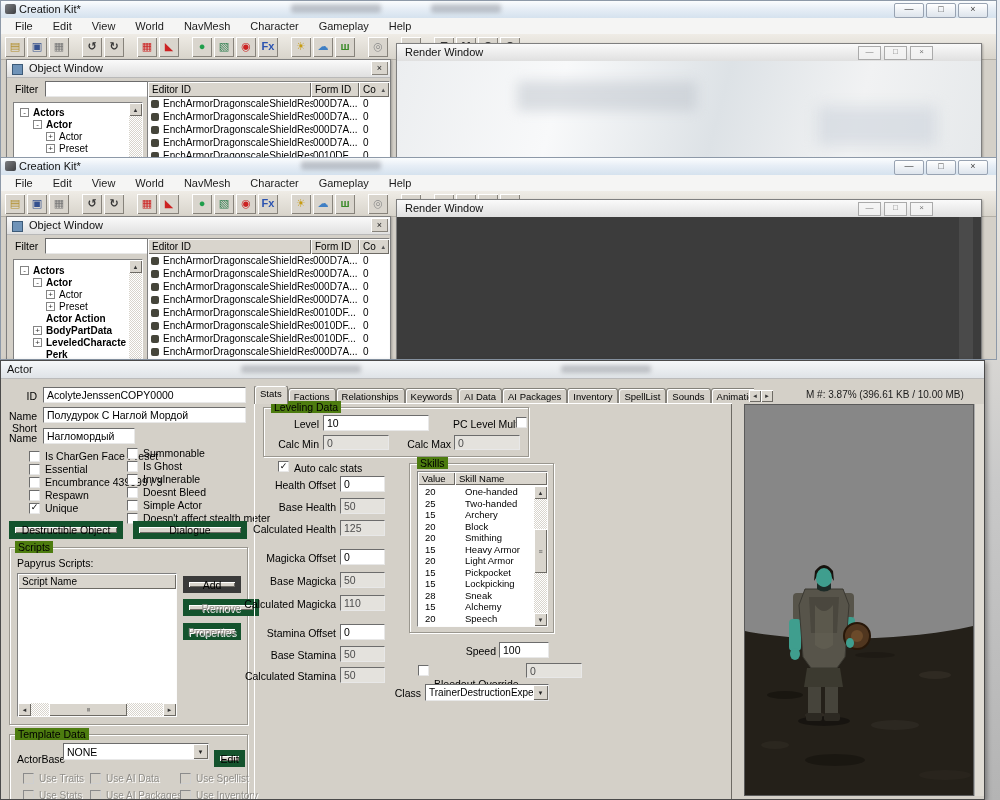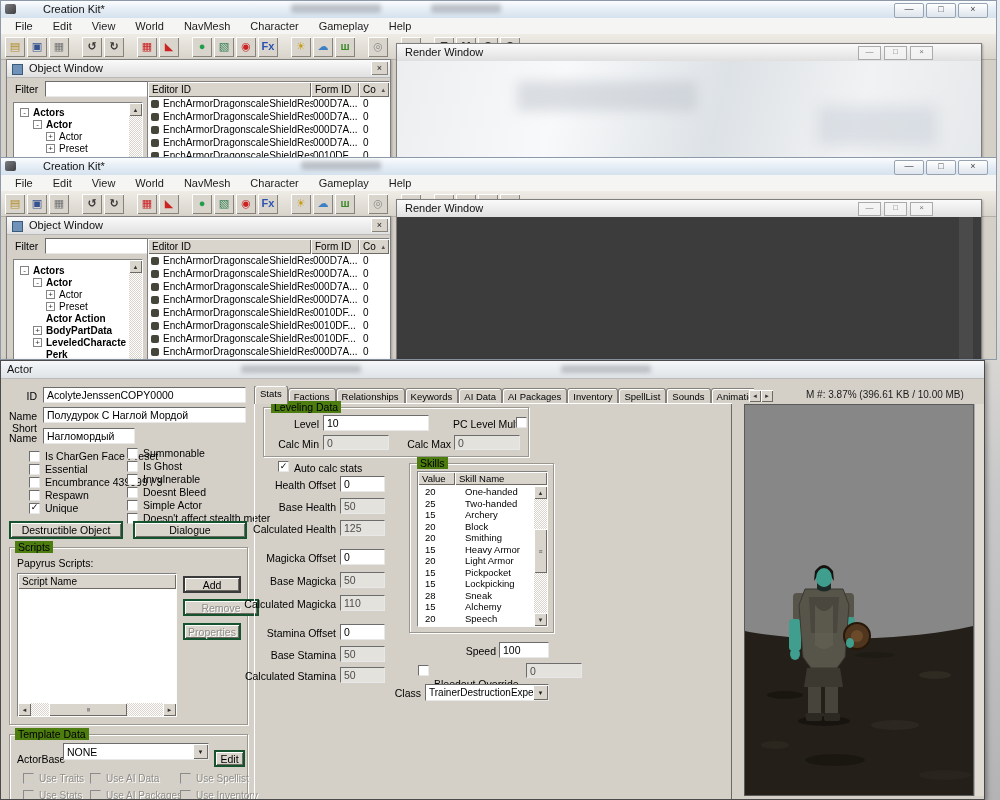--- a/index.html
+++ b/index.html
@@ -4,21 +4,21 @@
 <style>
   html,body{margin:0;padding:0;}
   body{width:1000px;height:800px;overflow:hidden;position:relative;
        font-family:"Liberation Sans","DejaVu Sans",sans-serif;font-size:11px;color:#000;
        background:linear-gradient(180deg,#e9edf3 0%,#e6e3dd 30%,#c9c9c9 60%,#b4b4b4 100%);}
   .ab{position:absolute;}
   .nosel{user-select:none;}
   
   .ckwin{background:#d4d0c8;border:1px solid #8d99a8;box-sizing:border-box;overflow:hidden;}
   .titlebar{left:0;top:0;right:0;height:17px;background:linear-gradient(180deg,#fbfdfe 0%,#e7eef6 45%,#d5e2ee 100%);border-bottom:1px solid #c2cdd9;}
-  .apptitle{left:18px;top:2px;font-size:11px;color:#111;margin-left:24px;}
+  .apptitle{left:18px;top:2px;font-size:11px;color:#111;}
   .appicon{left:4px;top:3px;width:11px;height:10px;background:linear-gradient(135deg,#7d7f83,#3c3e42);border-radius:2px;}
   .smudge{background:rgba(110,112,120,.35);filter:blur(2px);border-radius:3px;}
   .capbtns{top:2px;height:13px;display:flex;gap:2px;}
   .capbtn{width:28px;height:13px;background:linear-gradient(#ffffff,#dde4ec);border:1px solid #98a3b2;border-radius:2px;
           font-size:9px;line-height:11px;text-align:center;color:#444;}
   .menubar{left:0;right:0;height:16px;background:#f5f5f4;border-bottom:1px solid #e3e3e0;display:flex;align-items:center;padding-left:4px;}
   .menuitem{padding:0 10px;font-size:11px;color:#1c1c1c;}
   .toolbar{left:0;right:0;height:25px;background:linear-gradient(180deg,#efece6,#d8d4cb);border-bottom:1px solid #b3afa6;display:flex;align-items:center;padding-left:4px;}
   .tbtn{width:20px;height:20px;margin-right:2px;background:#d9d5cd;box-shadow:inset 1px 1px 0 #fff,inset -1px -1px 0 #87837b;
         display:flex;align-items:center;justify-content:center;font-size:11px;font-weight:bold;}
@@ -30,21 +30,21 @@
   .childtitle{left:22px;top:2px;font-size:11px;color:#111;}
   .childicon{left:5px;top:4px;width:9px;height:9px;background:#6f93b8;border:1px solid #3c5a78;}
   .childclose{top:1px;right:2px;width:17px;height:14px;background:#d9d5cd;box-shadow:inset 1px 1px 0 #fff,inset -1px -1px 0 #87837b;
               text-align:center;font-size:9px;line-height:14px;color:#222;}
   .rwcapbtn{width:21px;height:12px;background:rgba(245,245,245,.7);border:1px solid #aaa;font-size:8px;line-height:10px;text-align:center;color:#777;}
   
   .svk{background:#fff;border:1px solid;border-color:#808080 #fcfcfc #fcfcfc #808080;box-sizing:border-box;}
   .inp{background:#fff;border:1px solid;border-color:#6c6c6c #e8e8e8 #e8e8e8 #6c6c6c;box-sizing:border-box;
        font-family:"Liberation Sans",sans-serif;font-size:10.5px;padding:1px 3px;}
   .inp.dis{background:#e4e2dd;color:#4d4d4d;}
-  .btn3{background:#d9d5cd;box-shadow:inset 1px 1px 0 #fff,inset -1px -1px 0 #6d6a64;border:2px solid #14532d;
+  .btn3{background:#d9d5cd;box-shadow:inset 1px 1px 0 #fff,inset -1px -1px 0 #6d6a64;border:6px solid #14532d;
         text-align:right;font-size:10.5px;box-sizing:border-box;display:flex;align-items:center;justify-content:center;}
   .btn3.dis{color:#8f8d88;text-shadow:1px 1px 0 #fff;}
   .grp{border:1px solid #9a978f;box-shadow:inset 1px 1px 0 #ffffff,1px 1px 0 #ffffff;box-sizing:border-box;}
   .leg{background:#4d7c0f;padding:0 3px;font-size:10.5px;}
   
   .cbrow{display:flex;align-items:center;height:12px;}
   .cbox{width:11px;height:11px;background:#fff;border:1px solid;border-color:#6c6c6c #e8e8e8 #e8e8e8 #6c6c6c;box-sizing:border-box;
         display:flex;align-items:center;justify-content:center;flex:none;}
   .cbox .ck{display:none;font-size:9px;font-weight:bold;line-height:1;margin-top:-1px;}
   .cbox.on .ck{display:block;}

